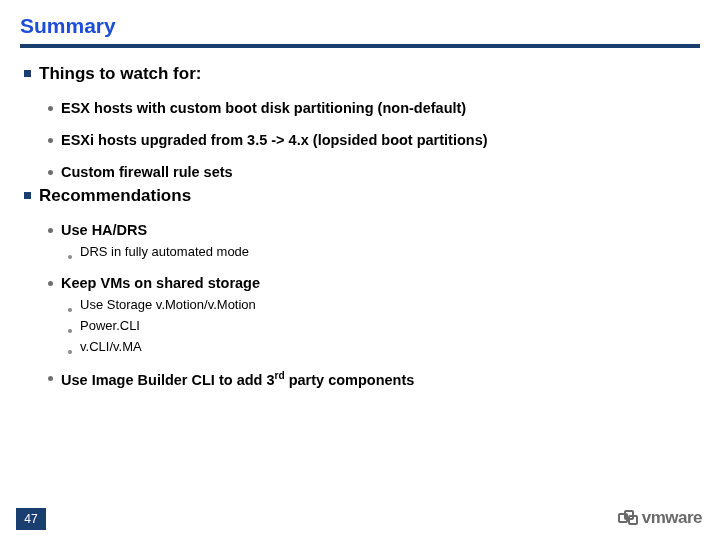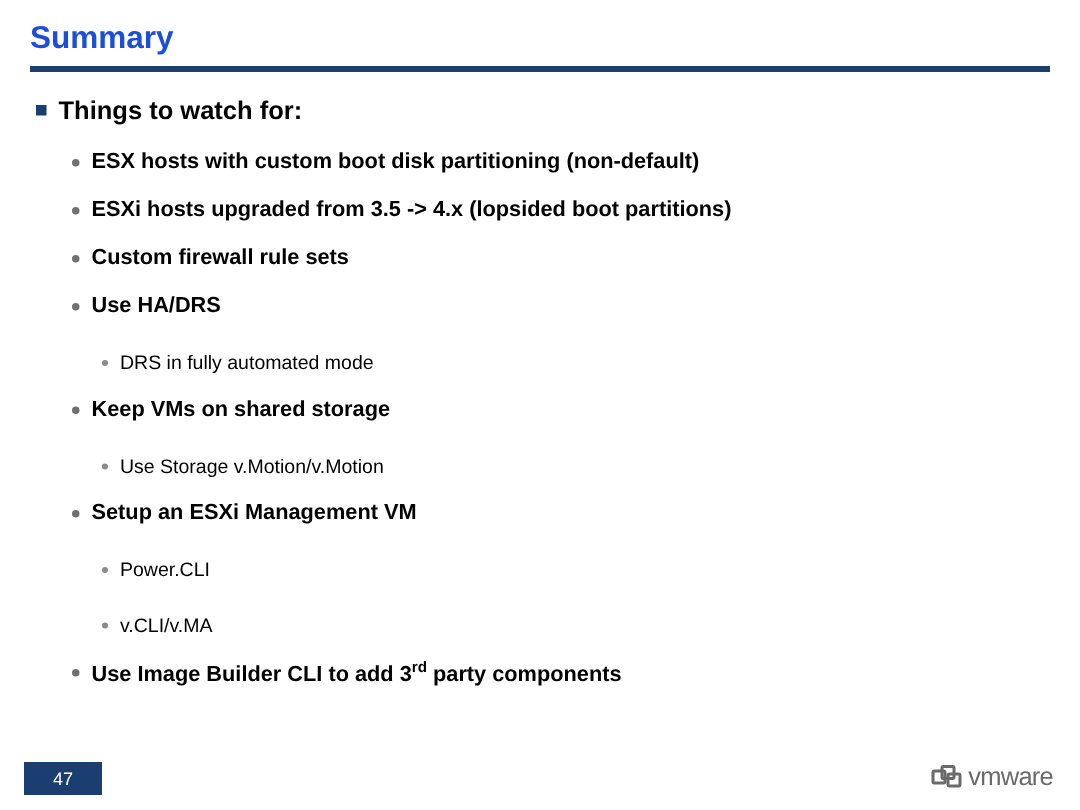--- a/index.html
+++ b/index.html
@@ -66,23 +66,23 @@
     margin-top: 6px;
     margin-right: 8px;
     flex-shrink: 0;
   }
   .l2 .lbl {
     font-size: 14.5px;
     font-weight: bold;
   }
   .l3 {
     display: flex;
-    align-items: flex-start;
+    align-items: flex-end;
     margin-left: 44px;
-    margin-top: 22px;
+    margin-top: 6px;
     margin-bottom: 3px;
   }
   .l3 .dot {
     width: 4px;
     height: 4px;
     border-radius: 50%;
     background: #8a8a8a;
     margin-top: 6px;
     margin-right: 8px;
     flex-shrink: 0;
@@ -96,35 +96,35 @@
     position: absolute;
     left: 0;
     bottom: 0;
     width: 100%;
     height: 36px;
   }
   .pagebox {
     position: absolute;
     left: 16px;
     bottom: 10px;
-    width: 52px;
+    width: 30px;
     height: 22px;
     background: #1a3e6f;
     color: #fff;
     font-size: 12px;
     display: flex;
     align-items: center;
     justify-content: center;
   }
   .logo {
     position: absolute;
     right: 18px;
     bottom: 12px;
     font-size: 17px;
-    font-weight: normal;
+    font-weight: bold;
     color: #6a6a6a;
     letter-spacing: -0.5px;
     display: flex;
     align-items: center;
   }
   .logo .boxes {
     display: inline-flex;
     margin-right: 4px;
     position: relative;
     width: 20px;
@@ -157,39 +157,39 @@
         <div class="lbl">ESX hosts with custom boot disk partitioning (non-default)</div>
       </div>
       <div class="l2">
         <div class="dot"></div>
         <div class="lbl">ESXi hosts upgraded from 3.5 -&gt; 4.x (lopsided boot partitions)</div>
       </div>
       <div class="l2">
         <div class="dot"></div>
         <div class="lbl">Custom firewall rule sets</div>
       </div>
+      <div class="l1">
+        <div class="bullet"></div>
+        <div class="lbl">Recommendations</div>
+      </div>
       <div class="l2">
         <div class="dot"></div>
         <div class="lbl">Use HA/DRS</div>
       </div>
       <div class="l3">
         <div class="dot"></div>
         <div class="lbl">DRS in fully automated mode</div>
       </div>
       <div class="l2">
         <div class="dot"></div>
         <div class="lbl">Keep VMs on shared storage</div>
       </div>
       <div class="l3">
         <div class="dot"></div>
         <div class="lbl">Use Storage v.Motion/v.Motion</div>
-      </div>
-      <div class="l2">
-        <div class="dot"></div>
-        <div class="lbl">Setup an ESXi Management VM</div>
       </div>
       <div class="l3">
         <div class="dot"></div>
         <div class="lbl">Power.CLI</div>
       </div>
       <div class="l3">
         <div class="dot"></div>
         <div class="lbl">v.CLI/v.MA</div>
       </div>
       <div class="l2">

